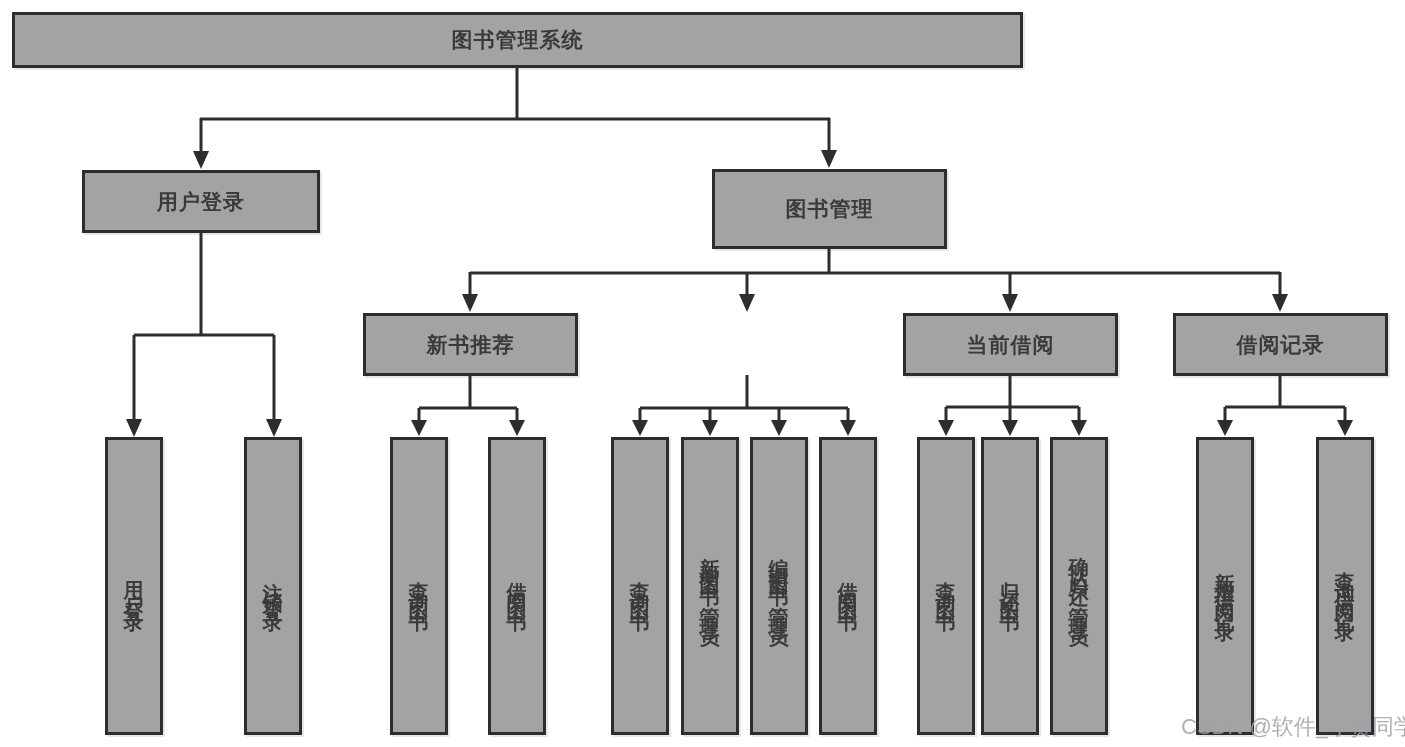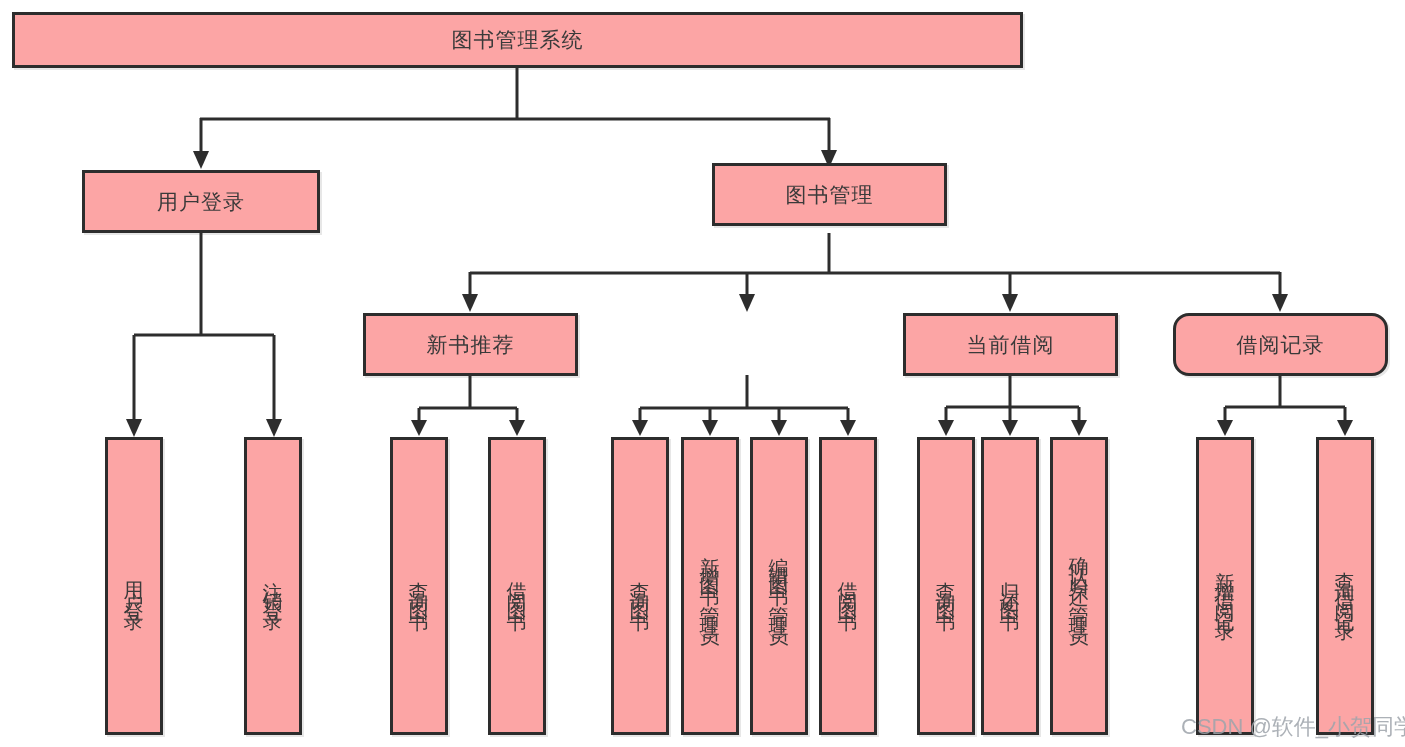--- a/index.html
+++ b/index.html
@@ -9,45 +9,46 @@
     background:#ffffff;
     font-family:"Liberation Sans","DejaVu Sans",sans-serif;
     color:#3a3a3a;
     overflow:hidden;
   }
   .connector-svg{position:absolute;left:0;top:0;width:1405px;height:747px;}
   .box{
     position:absolute;
     box-sizing:border-box;
     border:3px solid #2d2d2d;
-    background:#fca5a5;
+    background:#a3a3a3;
     display:flex;align-items:center;justify-content:center;
     text-align:center;
     box-shadow:2px 2px 0 rgba(60,60,60,0.12);
+    font-weight:bold;
   }
   .hlabel{font-size:21px;letter-spacing:1px;white-space:nowrap;}
   .leaf span{
     writing-mode:vertical-rl;
     text-orientation:upright;
     font-size:20px;
     line-height:1;
     letter-spacing:10px;
     white-space:nowrap;
   }
   
   .root-box{left:12px;top:12px;width:1011px;height:56px;}
   
   .l2-user{left:82px;top:170px;width:238px;height:63px;}
-  .l2-book{left:712px;top:163px;width:235px;height:63px;}
+  .l2-book{left:712px;top:169px;width:235px;height:80px;}
   
   .l3{top:313px;width:215px;height:63px;}
   .l3-newbook{left:363px;}
   .l3-borrow{left:640px;}
   .l3-current{left:903px;text-align:right;}
-  .l3-record{left:1173px;border-radius:16px;}
+  .l3-record{left:1173px;}
   
   .leaf{top:437px;width:58px;height:298px;}
   .leaf-user-login{left:105px;}
   .leaf-logout{left:244px;}
   .leaf-newbook-query{left:390px;}
   .leaf-newbook-borrow{left:488px;}
   .leaf-borrow-query{left:611px;}
   .leaf-borrow-add{left:681px;}
   .leaf-borrow-edit{left:750px;}
   .leaf-borrow-borrow{left:819px;}

